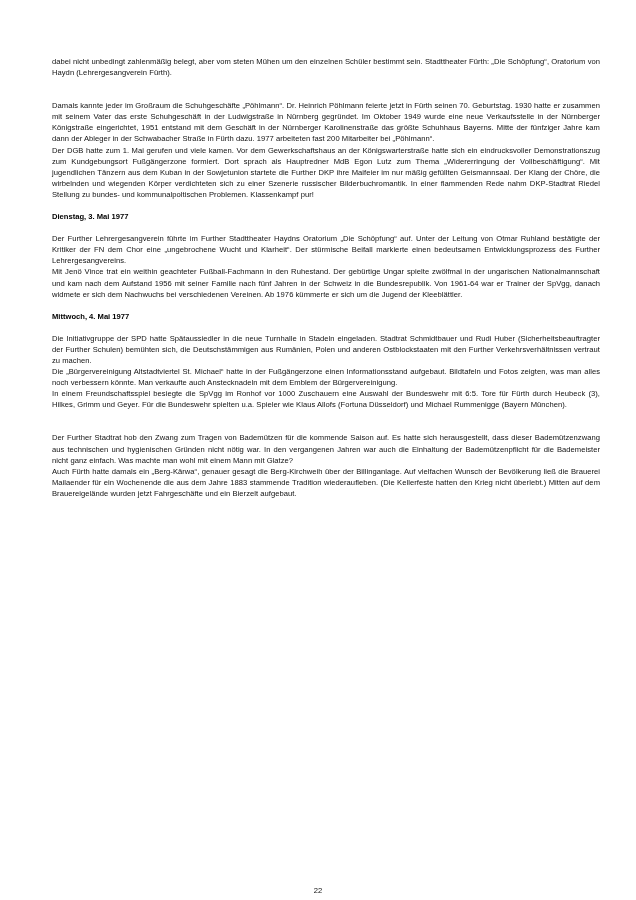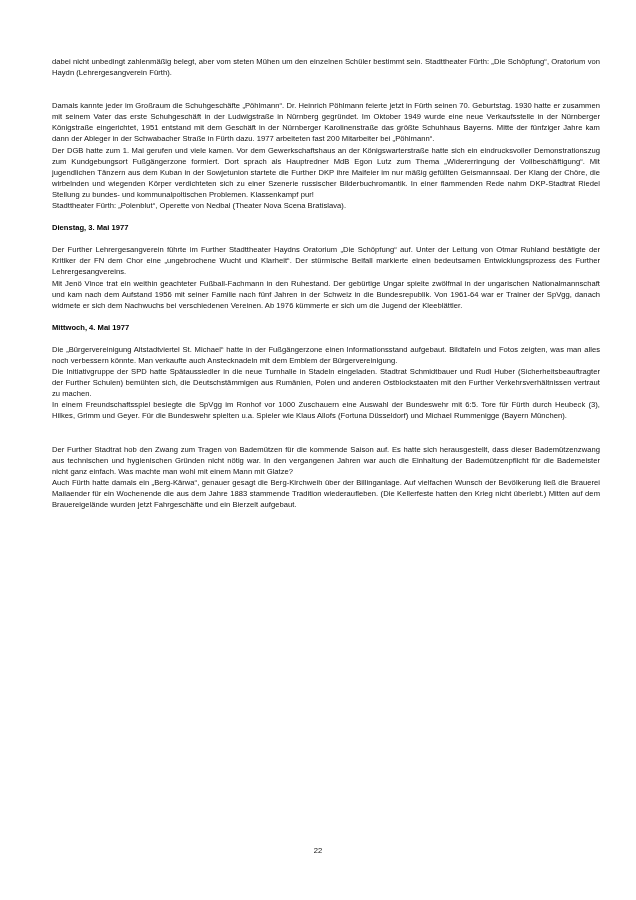--- a/index.html
+++ b/index.html
@@ -39,47 +39,46 @@
     font-size: 7.6px;
     line-height: 11.1px;
     font-weight: bold;
     color: #000000;
     margin: 0;
   }
   .page-number {
     position: absolute;
     left: 0;
     right: 0;
-    top: 846px;
+    top: 886px;
     text-align: center;
     font-size: 7.6px;
     color: #111111;
   }
 </style>
 </head>
 <body>
 
 <div class="page">
   <div id="content">
       <div class="para">dabei nicht unbedingt zahlenmäßig belegt, aber vom steten Mühen um den einzelnen Schüler bestimmt sein. Stadttheater Fürth: „Die Schöpfung“, Oratorium von Haydn (Lehrergesangverein Fürth).</div>
       <div class="gap"></div>
       <div class="gap"></div>
       <div class="para">Damals kannte jeder im Großraum die Schuhgeschäfte „Pöhlmann“. Dr. Heinrich Pöhlmann feierte jetzt in Fürth seinen 70. Geburtstag. 1930 hatte er zusammen mit seinem Vater das erste Schuhgeschäft in der Ludwigstraße in Nürnberg gegründet. Im Oktober 1949 wurde eine neue Verkaufsstelle in der Nürnberger Königstraße eingerichtet, 1951 entstand mit dem Geschäft in der Nürnberger Karolinenstraße das größte Schuhhaus Bayerns. Mitte der fünfziger Jahre kam dann der Ableger in der Schwabacher Straße in Fürth dazu. 1977 arbeiteten fast 200 Mitarbeiter bei „Pöhlmann“.</div>
       <div class="para">Der DGB hatte zum 1. Mai gerufen und viele kamen. Vor dem Gewerkschaftshaus an der Königswarterstraße hatte sich ein eindrucksvoller Demonstrationszug zum Kundgebungsort Fußgängerzone formiert. Dort sprach als Hauptredner MdB Egon Lutz zum Thema „Widererringung der Vollbeschäftigung“. Mit jugendlichen Tänzern aus dem Kuban in der Sowjetunion startete die Further DKP ihre Maifeier im nur mäßig gefüllten Geismannsaal. Der Klang der Chöre, die wirbelnden und wiegenden Körper verdichteten sich zu einer Szenerie russischer Bilderbuchromantik. In einer flammenden Rede nahm DKP-Stadtrat Riedel Stellung zu bundes- und kommunalpoltischen Problemen. Klassenkampf pur!</div>
-      <div class="para">Stadttheater Fürth: „Polenblut“, Operette von Nedbal (Theater Nova Scena Bratislava).</div>
       <div class="gap"></div>
       <div class="heading">Dienstag, 3. Mai 1977</div>
       <div class="gap"></div>
       <div class="para">Der Further Lehrergesangverein führte im Further Stadttheater Haydns Oratorium „Die Schöpfung“ auf. Unter der Leitung von Otmar Ruhland bestätigte der Kritiker der FN dem Chor eine „ungebrochene Wucht und Klarheit“. Der stürmische Beifall markierte einen bedeutsamen Entwicklungsprozess des Further Lehrergesangvereins.</div>
       <div class="para">Mit Jenö Vince trat ein weithin geachteter Fußball-Fachmann in den Ruhestand. Der gebürtige Ungar spielte zwölfmal in der ungarischen Nationalmannschaft und kam nach dem Aufstand 1956 mit seiner Familie nach fünf Jahren in der Schweiz in die Bundesrepublik. Von 1961-64 war er Trainer der SpVgg, danach widmete er sich dem Nachwuchs bei verschiedenen Vereinen. Ab 1976 kümmerte er sich um die Jugend der Kleeblättler.</div>
       <div class="gap"></div>
       <div class="heading">Mittwoch, 4. Mai 1977</div>
       <div class="gap"></div>
+      <div class="para">Die Initiativgruppe der SPD hatte Spätaussiedler in die neue Turnhalle in Stadeln eingeladen. Stadtrat Schmidtbauer und Rudi Huber (Sicherheitsbeauftragter der Further Schulen) bemühten sich, die Deutschstämmigen aus Rumänien, Polen und anderen Ostblockstaaten mit den Further Verkehrsverhältnissen vertraut zu machen.</div>
       <div class="para">Die „Bürgervereinigung Altstadtviertel St. Michael“ hatte in der Fußgängerzone einen Informationsstand aufgebaut. Bildtafeln und Fotos zeigten, was man alles noch verbessern könnte. Man verkaufte auch Anstecknadeln mit dem Emblem der Bürgervereinigung.</div>
-      <div class="para">Die Initiativgruppe der SPD hatte Spätaussiedler in die neue Turnhalle in Stadeln eingeladen. Stadtrat Schmidtbauer und Rudi Huber (Sicherheitsbeauftragter der Further Schulen) bemühten sich, die Deutschstämmigen aus Rumänien, Polen und anderen Ostblockstaaten mit den Further Verkehrsverhältnissen vertraut zu machen.</div>
       <div class="para">In einem Freundschaftsspiel besiegte die SpVgg im Ronhof vor 1000 Zuschauern eine Auswahl der Bundeswehr mit 6:5. Tore für Fürth durch Heubeck (3), Hilkes, Grimm und Geyer. Für die Bundeswehr spielten u.a. Spieler wie Klaus Allofs (Fortuna Düsseldorf) und Michael Rummenigge (Bayern München).</div>
       <div class="gap"></div>
       <div class="gap"></div>
       <div class="para">Der Further Stadtrat hob den Zwang zum Tragen von Bademützen für die kommende Saison auf. Es hatte sich herausgestellt, dass dieser Bademützenzwang aus technischen und hygienischen Gründen nicht nötig war. In den vergangenen Jahren war auch die Einhaltung der Bademützenpflicht für die Bademeister nicht ganz einfach. Was machte man wohl mit einem Mann mit Glatze?</div>
       <div class="para">Auch Fürth hatte damals ein „Berg-Kärwa“, genauer gesagt die Berg-Kirchweih über der Billinganlage. Auf vielfachen Wunsch der Bevölkerung ließ die Brauerei Mailaender für ein Wochenende die aus dem Jahre 1883 stammende Tradition wiederaufleben. (Die Kellerfeste hatten den Krieg nicht überlebt.) Mitten auf dem Brauereigelände wurden jetzt Fahrgeschäfte und ein Bierzelt aufgebaut.</div>
       <div class="gap"></div>
       <div class="gap"></div>
     </div>
   <div class="page-number">22</div>
 </div>

